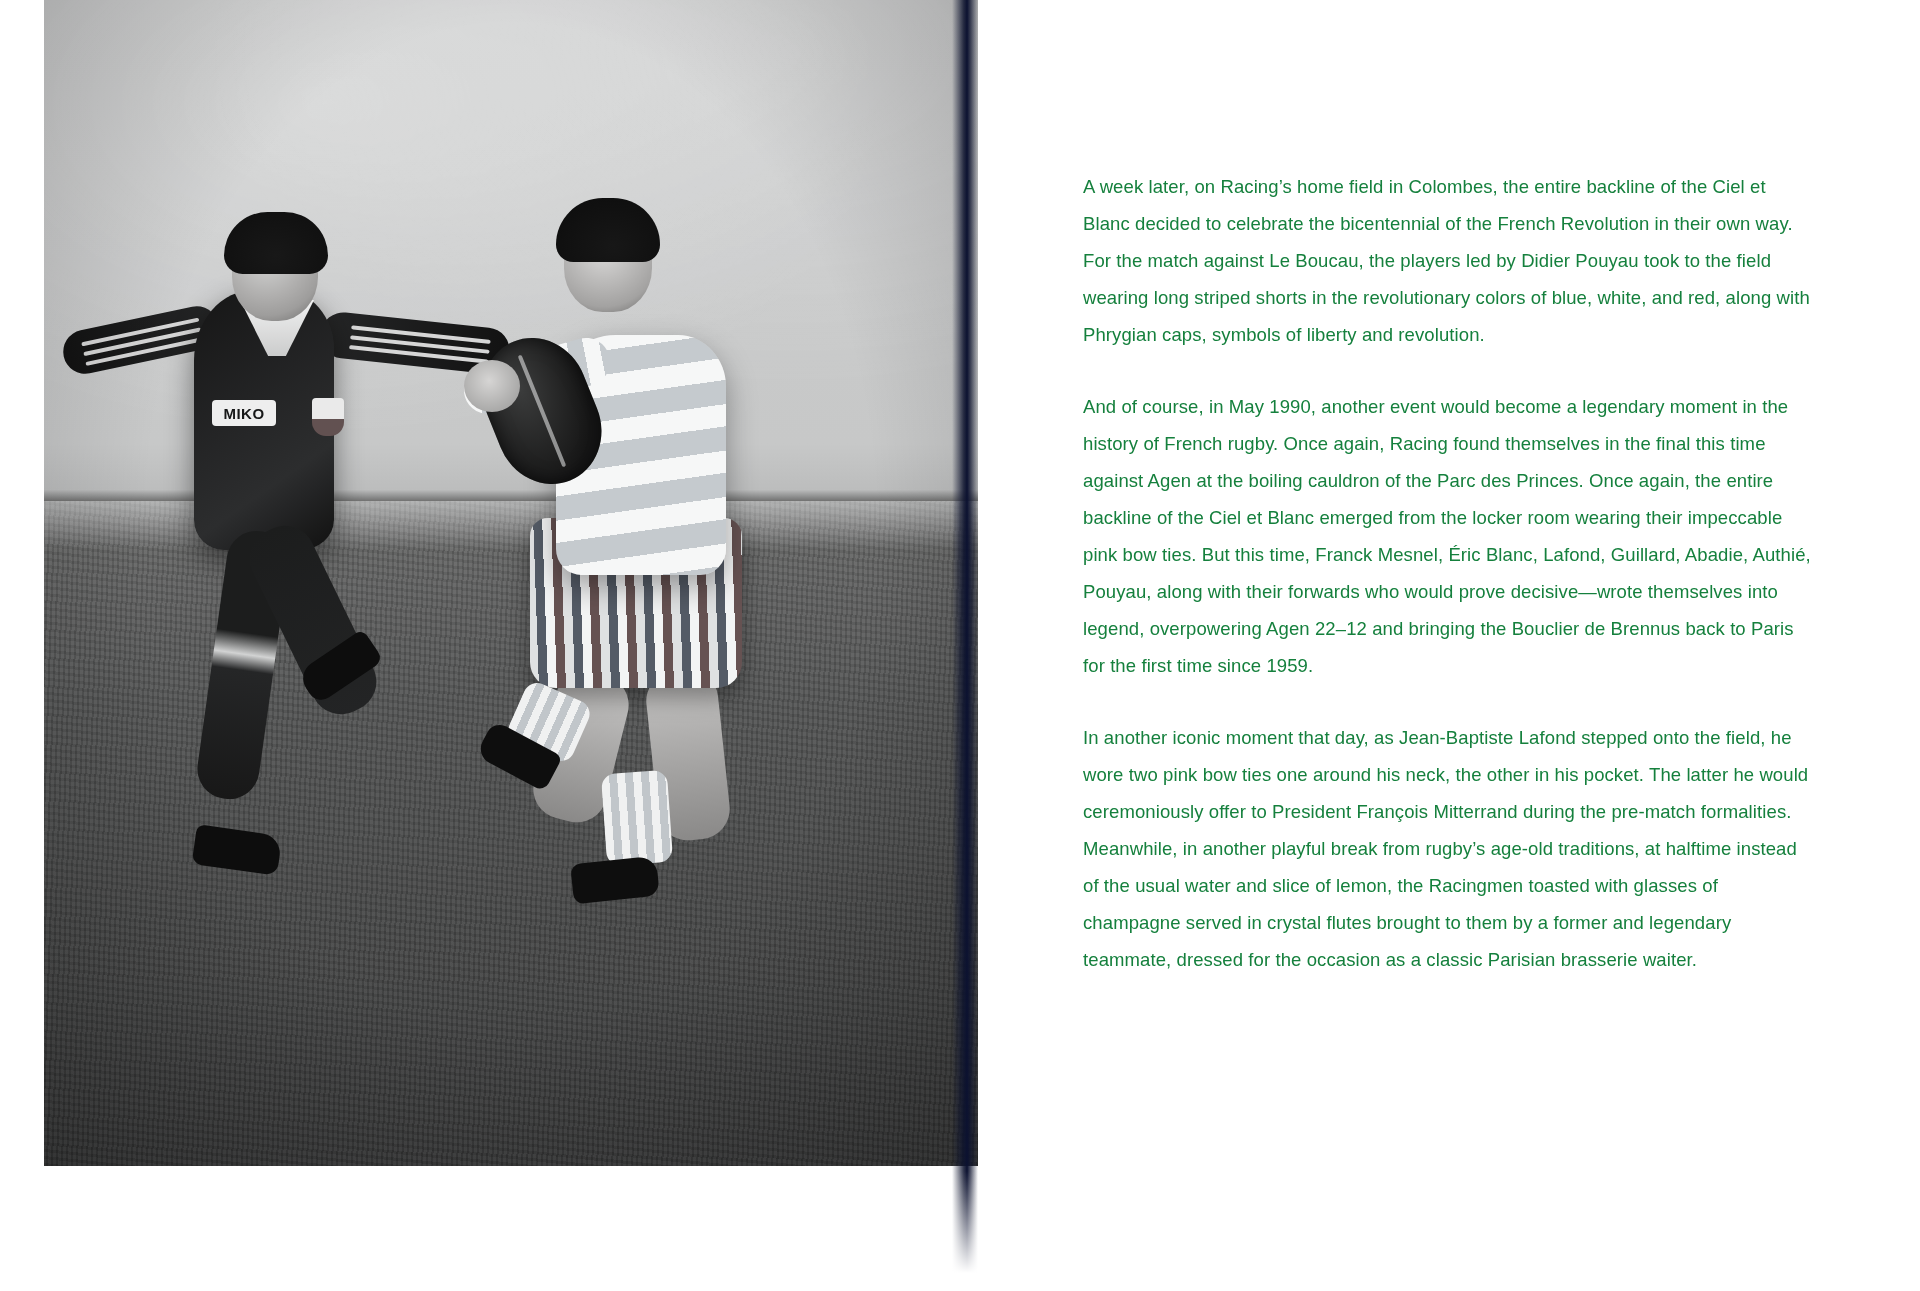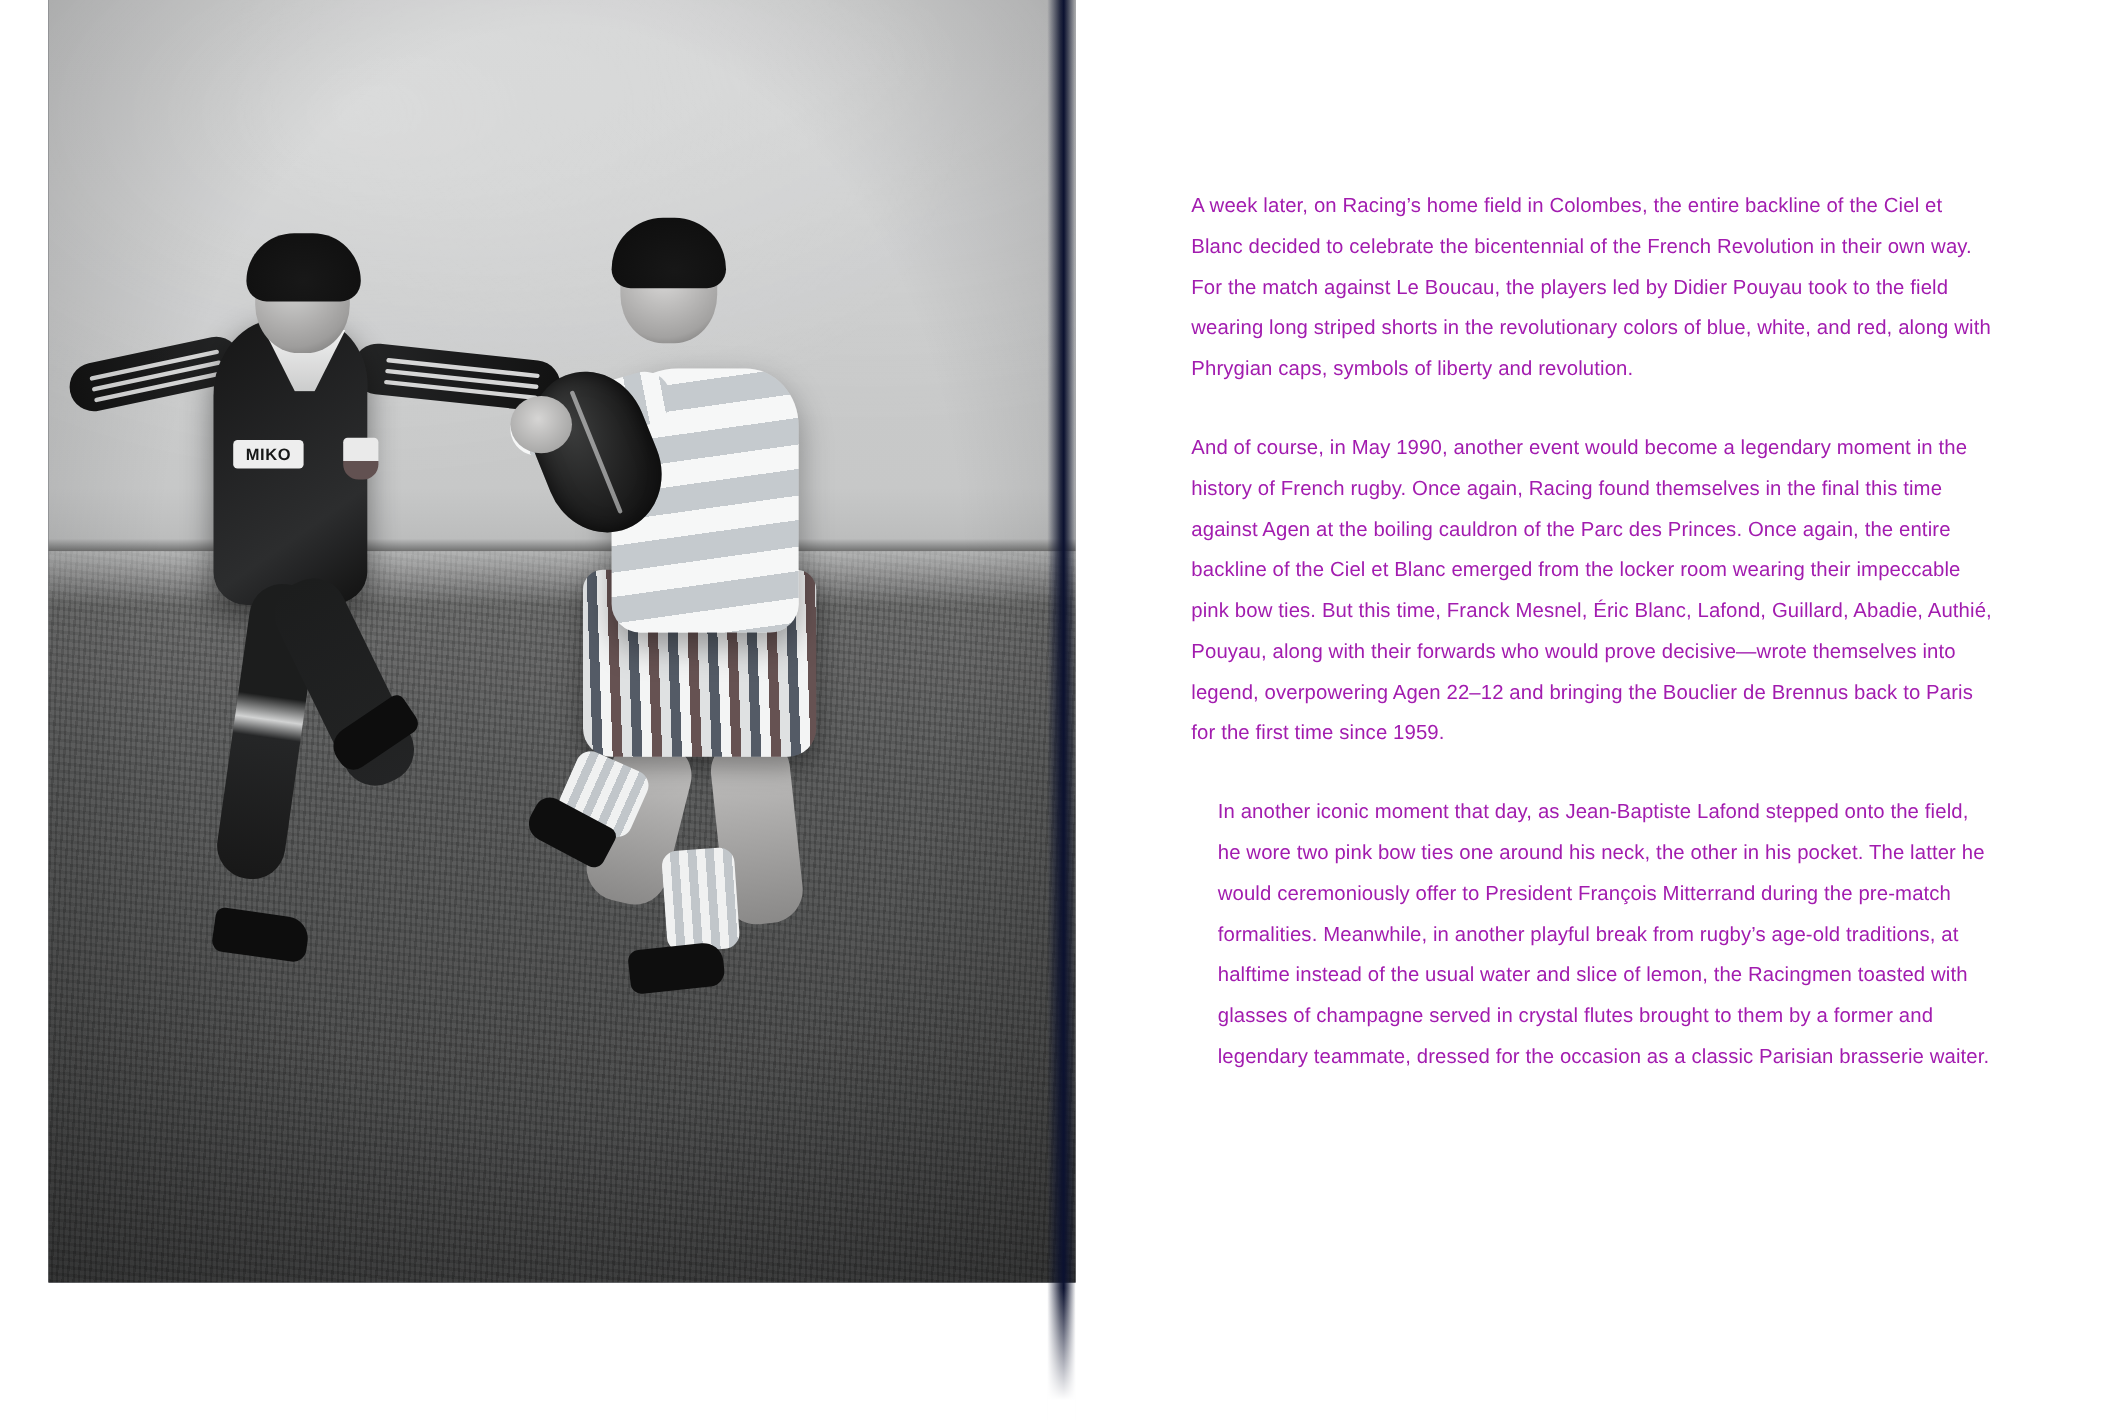--- a/index.html
+++ b/index.html
@@ -263,27 +263,27 @@
     flex: 0 0 auto;
   }
   .text-col {
     position: absolute;
     left: 105px;
     top: 168px;
     width: 730px;
   }
   .text-col p {
     margin: 0 0 35px 0;
-    color: #a21caf;
+    color: #15803d;
     font-size: 18.5px;
     line-height: 37px;
     letter-spacing: .1px;
     font-family: "Liberation Sans", sans-serif;
   }
-  .text-col p:last-child { margin-bottom: 0; margin-left: 24px; }
+  .text-col p:last-child { margin-bottom: 0; }
 </style>
 </head>
 <body>
 
 <div class="spread">
 
   <div class="page-left">
     <div class="photo-frame">
       <div class="photo">
         <div class="sky-grain"></div>

